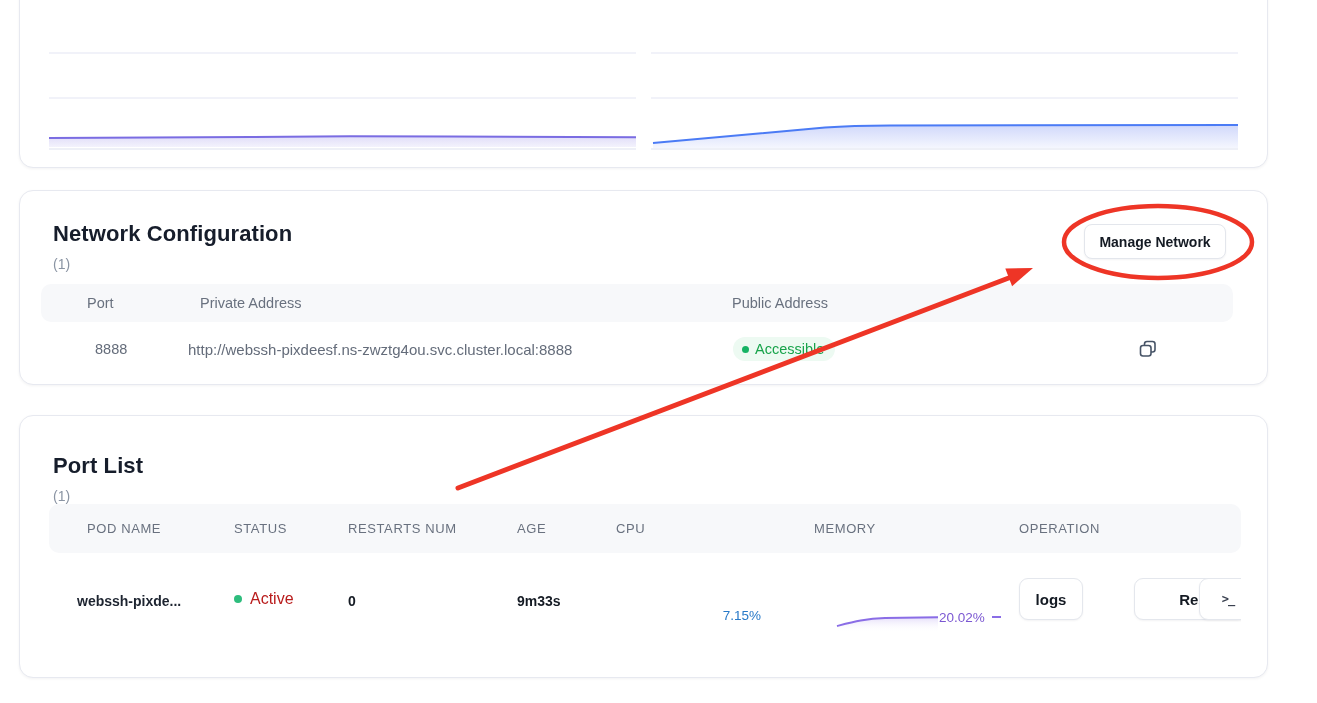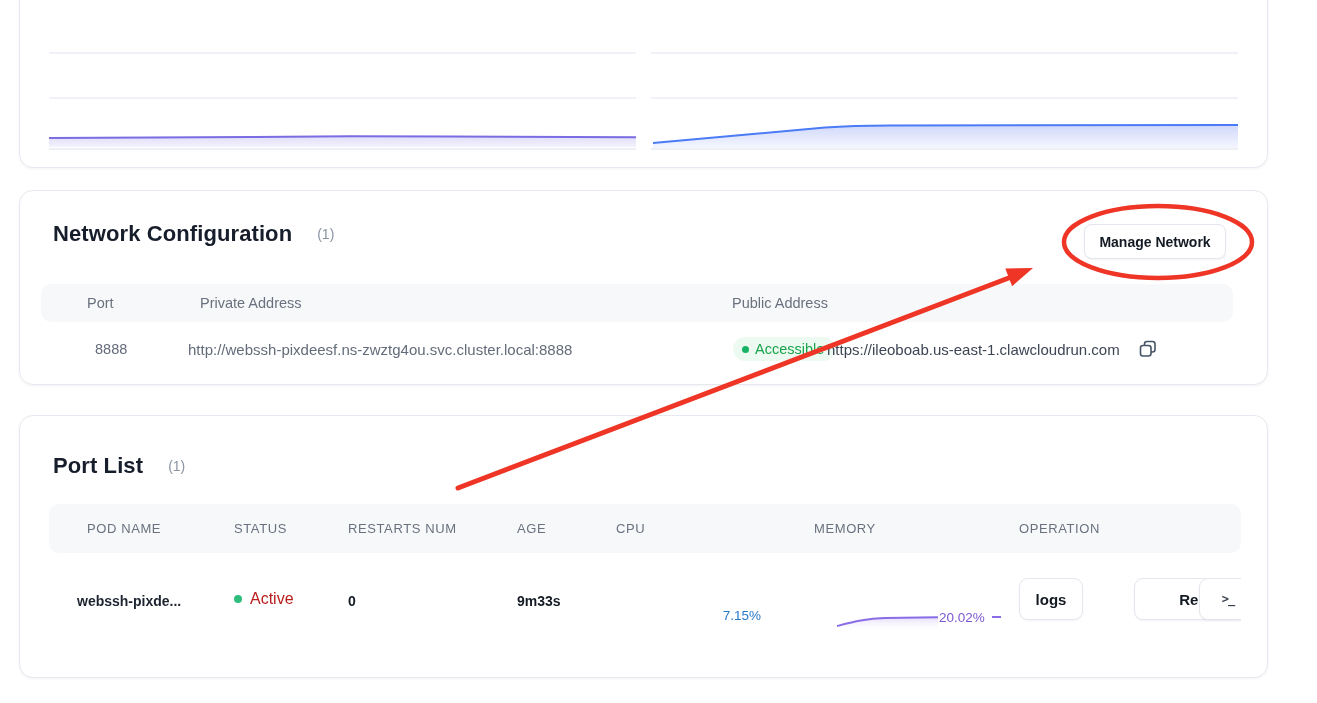--- a/index.html
+++ b/index.html
@@ -12,21 +12,21 @@
     position:absolute; background:#fff;
     border:1px solid #e7e9f0; border-radius:14px;
     box-shadow:0 1px 3px rgba(20,28,45,.05);
     box-sizing:border-box;
   }
   
   .top-card { left:19px; top:-45px; width:1249px; height:213px; }
   .top-card svg { position:absolute; left:0; top:0; }
 
   
-  .title-row { position:absolute; display:flex; align-items:center; gap:25px; }
+  .title-row { position:absolute; display:flex; align-items:flex-start; gap:9px;flex-direction:column; }
   .title-row h2 { margin:0; font-size:22px; font-weight:700; color:#161d2b; letter-spacing:.1px; }
   .count { font-size:14px; color:#8a94a3; font-weight:400; }
 
   
   .band {
     position:absolute; background:#f7f8fa; border-radius:10px;
     display:flex; align-items:center; box-sizing:border-box;
   }
   .th { position:absolute; color:#69717f; white-space:nowrap; }
 
@@ -126,21 +126,20 @@
     <span class="th" style="left:691px;">Public Address</span>
   </div>
 
   <div class="net-row">
     <span class="net-cell port-val" style="left:46px;">8888</span>
     <span class="net-cell addr" style="left:139px;">http://webssh-pixdeesf.ns-zwztg4ou.svc.cluster.local:8888</span>
     <span class="net-cell badge" style="left:684px;">
       <i class="dot-green"></i>
       <span>Accessible</span>
     </span>
-    <a class="net-cell url" style="left:778px;">https://ileoboab.us-east-1.clawcloudrun.com</a>
     <button class="copy-btn">
       <svg width="20" height="20" viewBox="0 0 20 20">
         <rect x="6.5" y="2.5" width="10.5" height="10.5" rx="2.5" fill="none" stroke="#475467" stroke-width="1.6"></rect>
         <rect x="2.5" y="6.5" width="10.5" height="10.5" rx="2.5" fill="#ffffff" stroke="#475467" stroke-width="1.6"></rect>
       </svg>
     </button>
   </div>
 </section>
 
 <section class="card pods-card">

